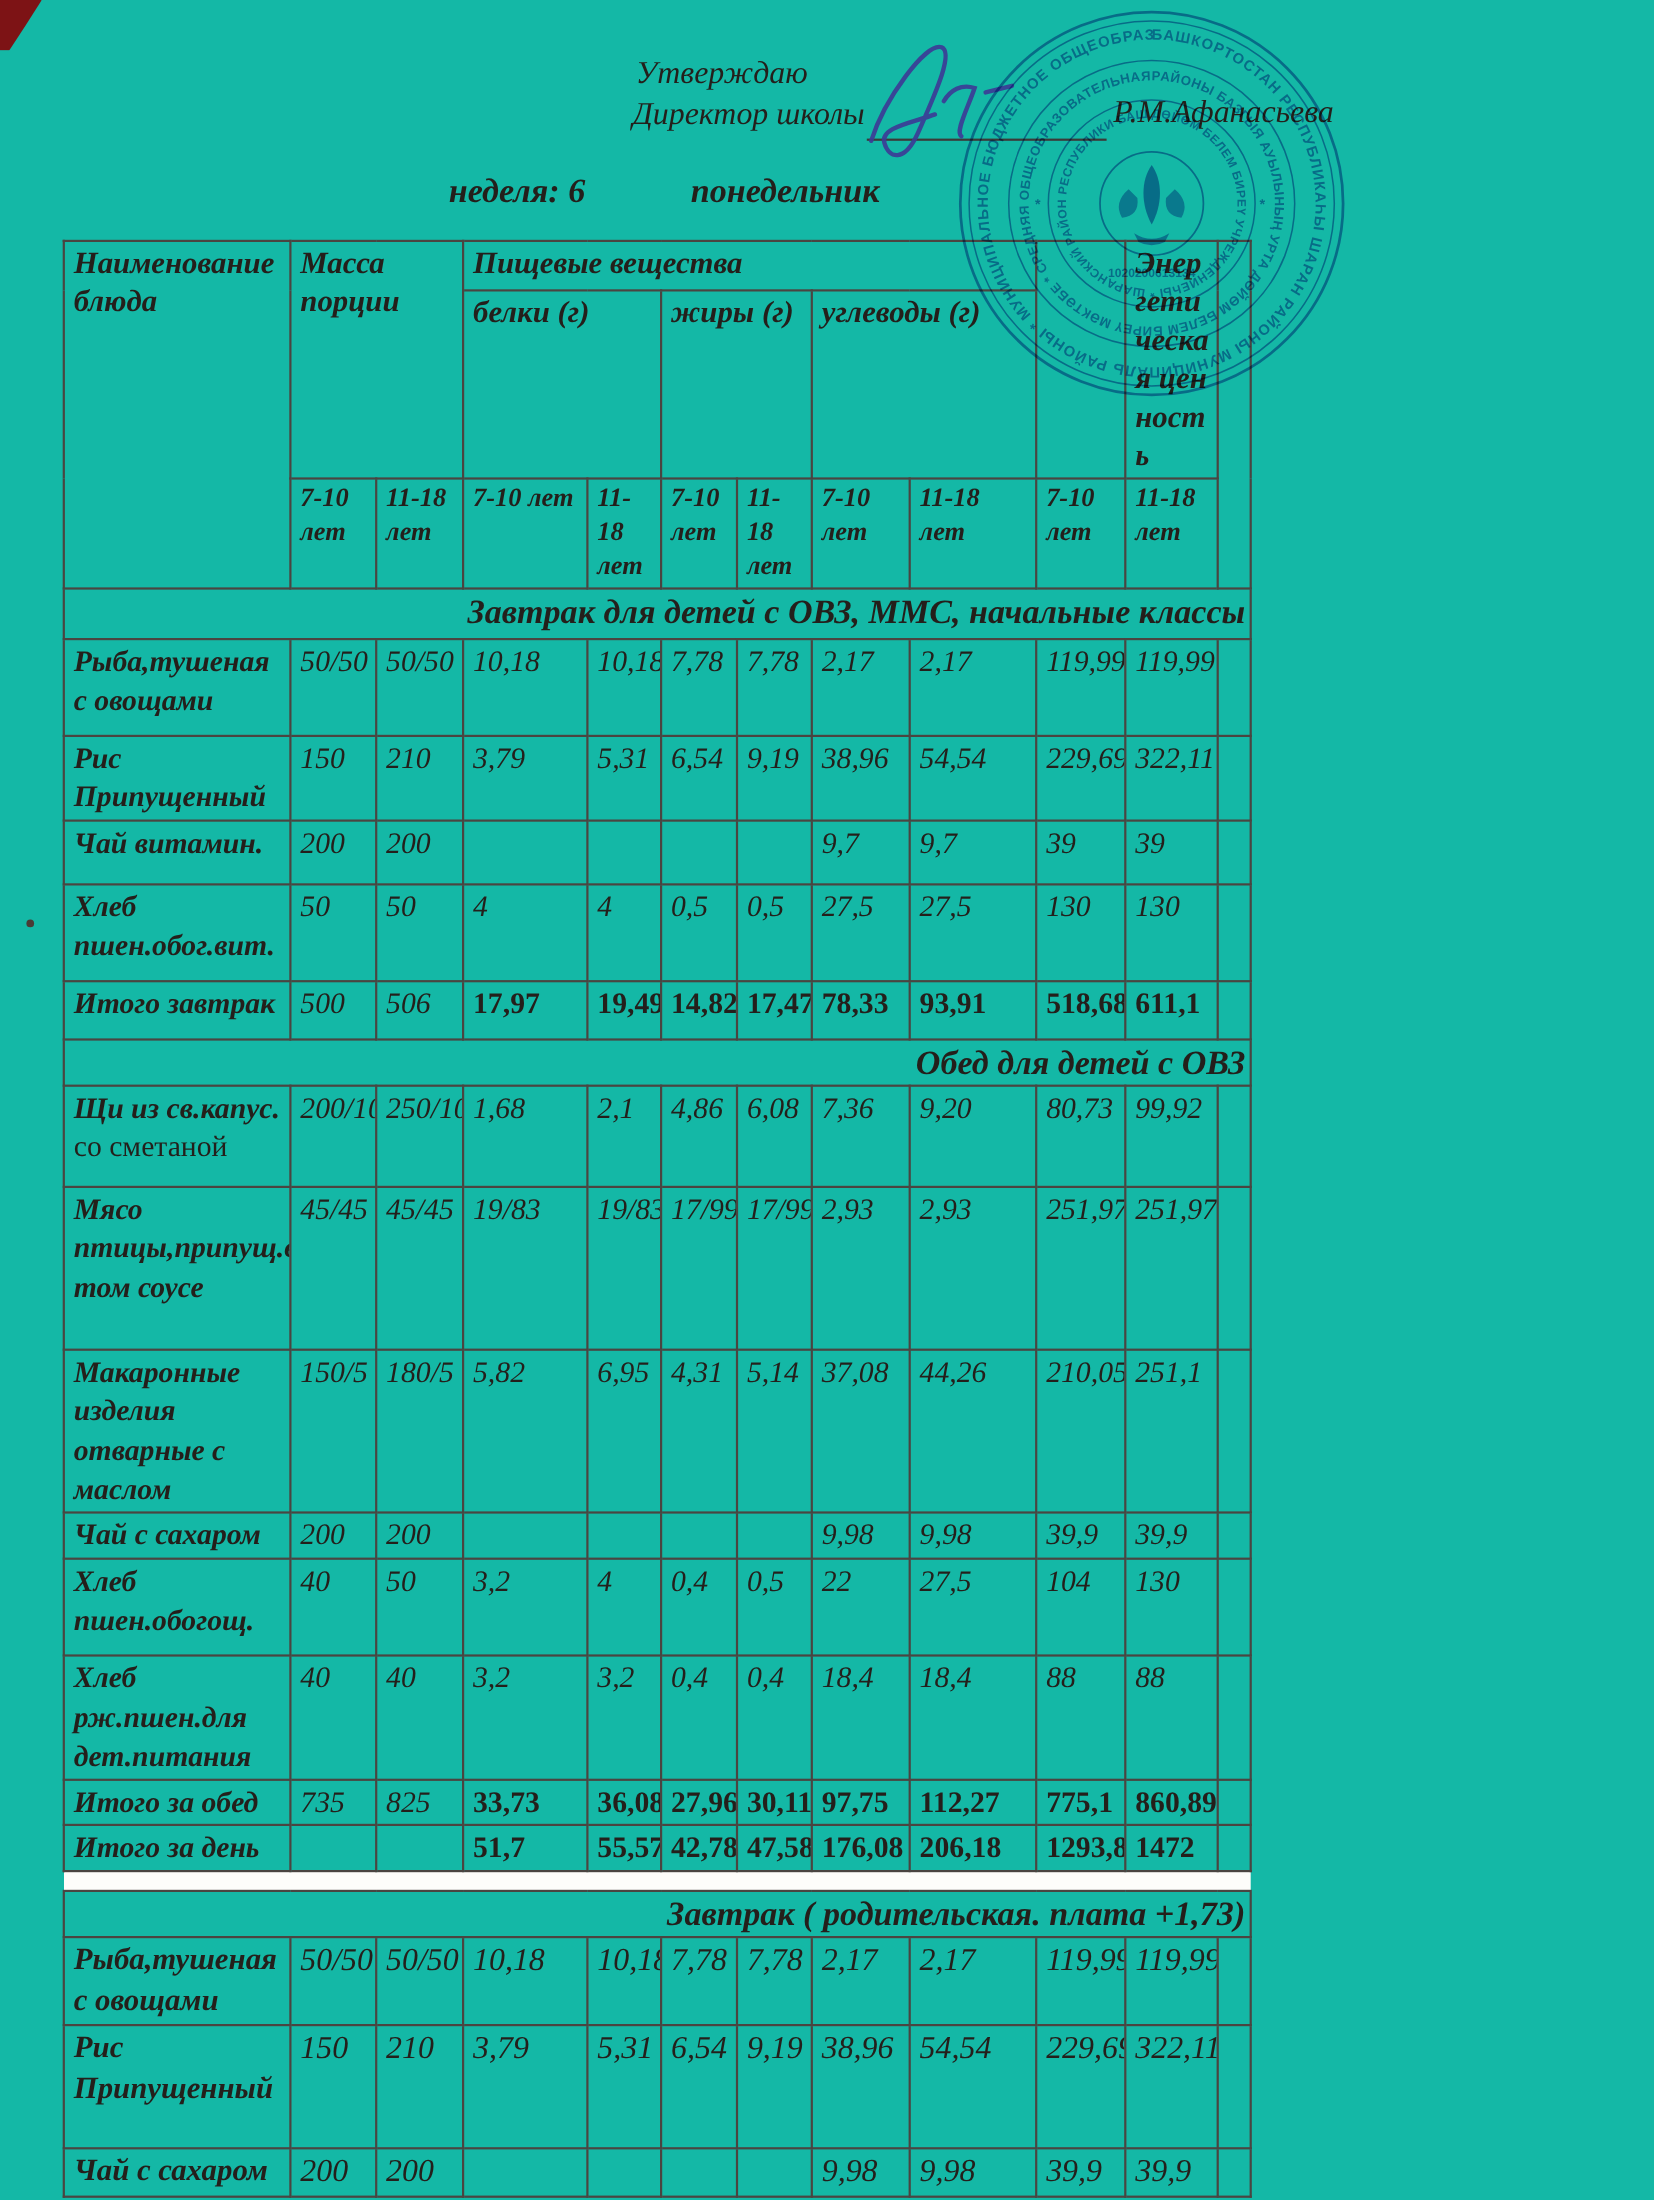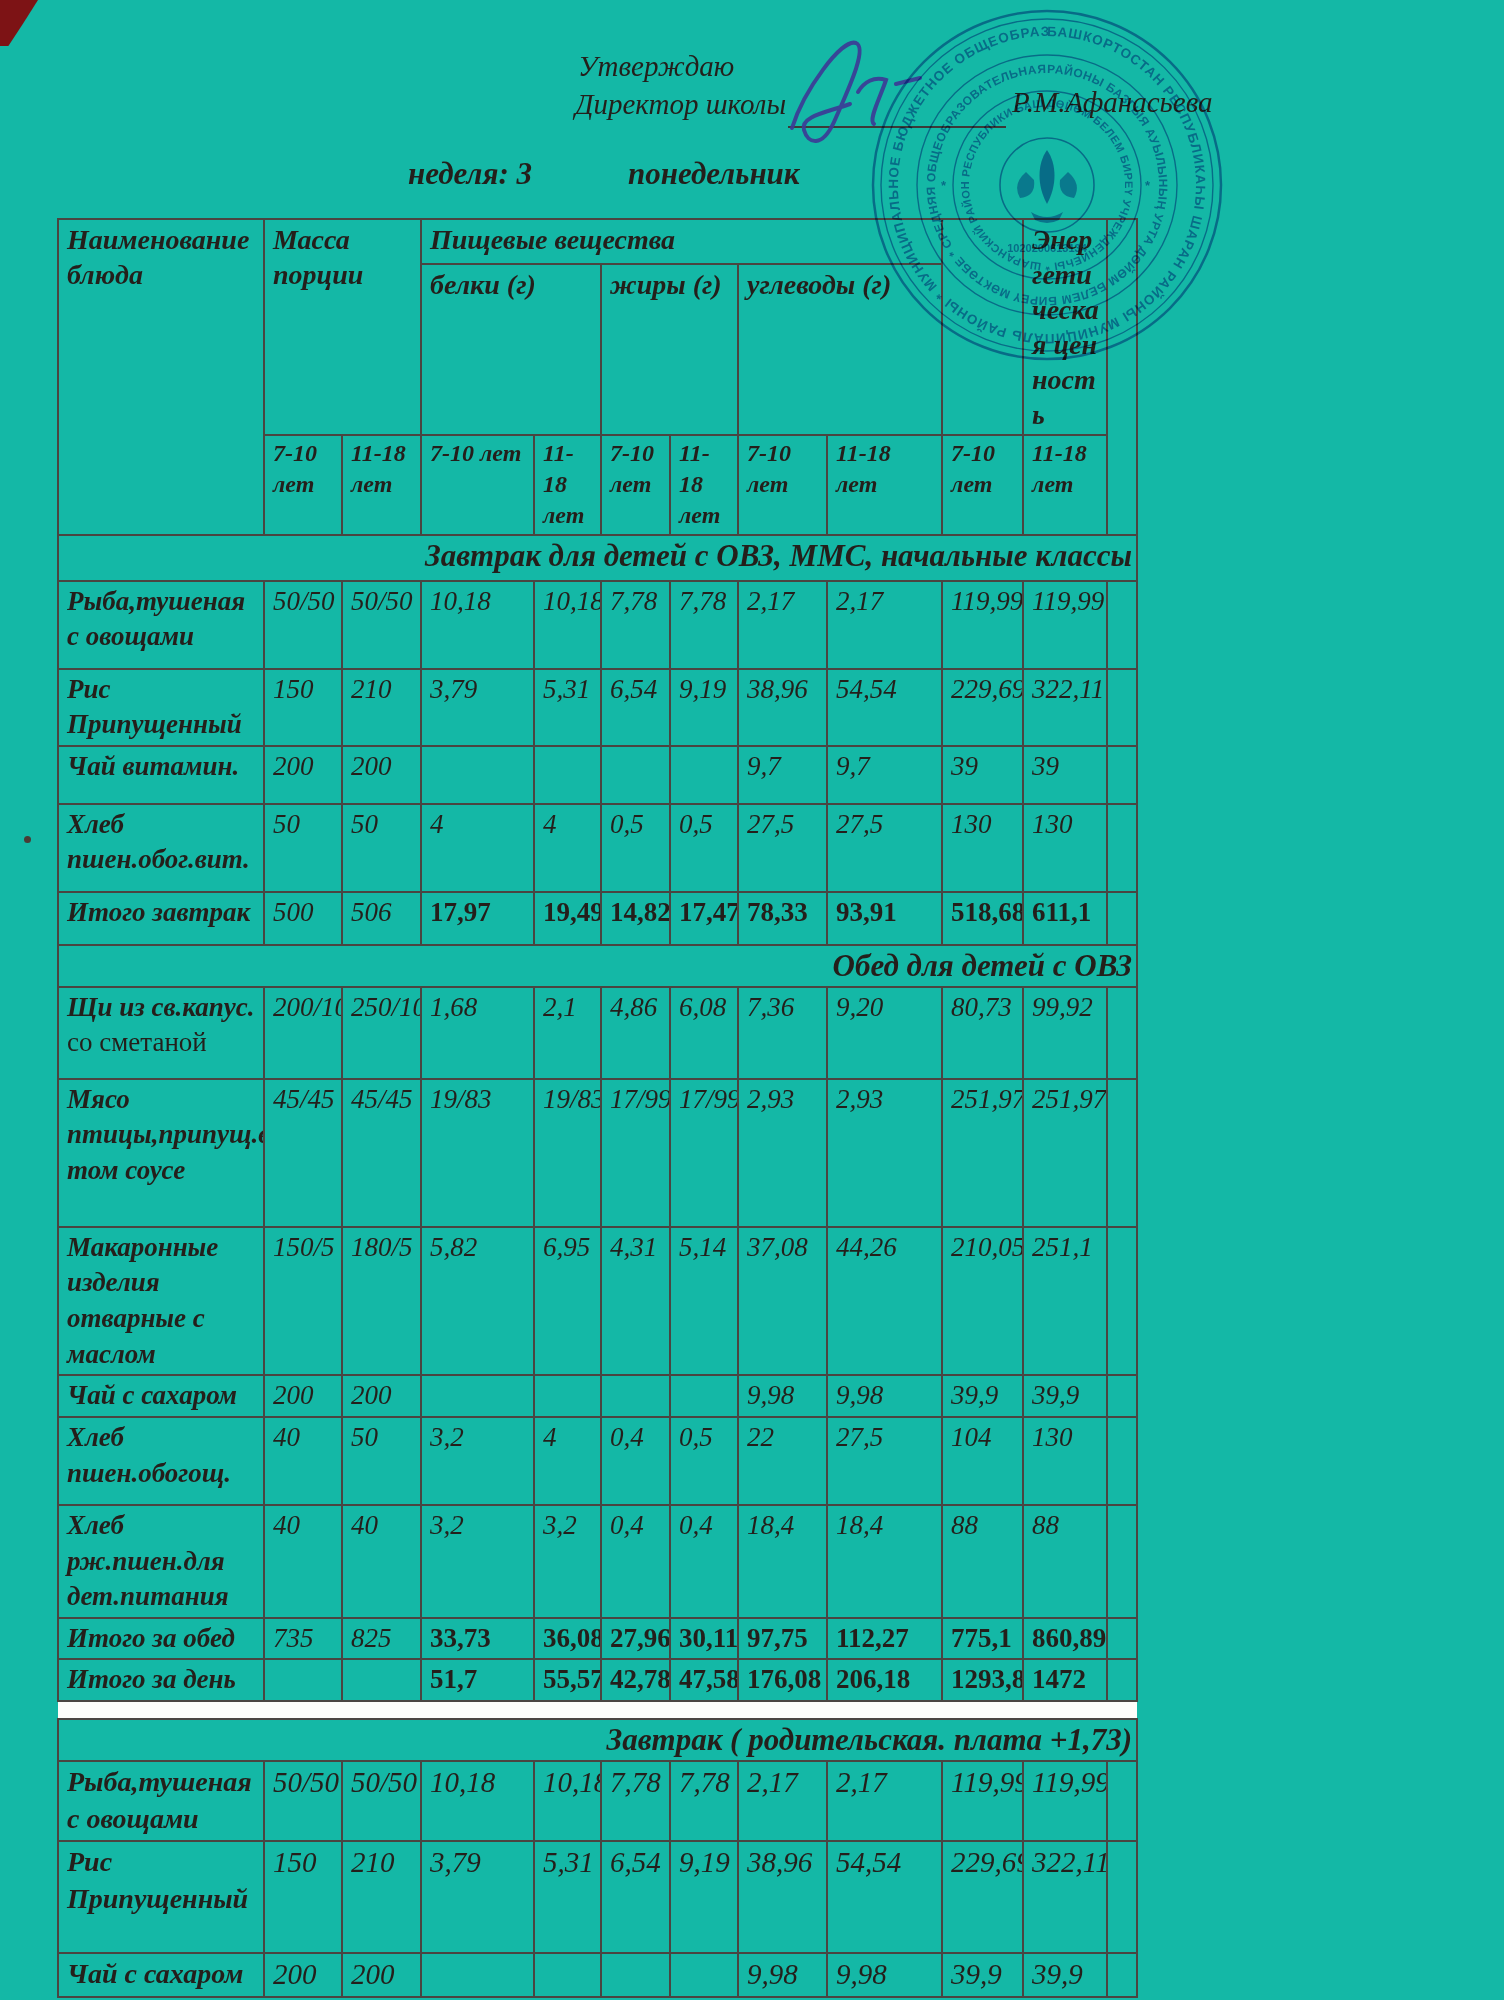--- a/index.html
+++ b/index.html
@@ -51,21 +51,21 @@
   <div class="director-name">Р.М.Афанасьева</div>
 
   <svg class="signature" width="190" height="120" viewBox="0 0 190 120">
     <g fill="none" stroke="#3c3c96" stroke-width="4" stroke-linecap="round" opacity="0.92">
       <path d="M30,100 C42,62 80,10 94,15 C106,20 86,62 72,94 C60,120 46,116 42,102 C38,88 66,84 88,76"></path>
       <path d="M96,64 C102,54 112,48 124,52 C118,70 106,92 112,96"></path>
       <path d="M134,56 L158,50"></path>
     </g>
   </svg>
 
-  <div class="sub-week">неделя: 3</div>
+  <div class="sub-week">неделя: 6</div>
   <div class="sub-day">понедельник</div>
 
   <table class="menu">
     <colgroup>
       <col style="width:206px">
         <col style="width:78px">
         <col style="width:79px">
       <col style="width:113px">
         <col style="width:67px">
         <col style="width:69px">

